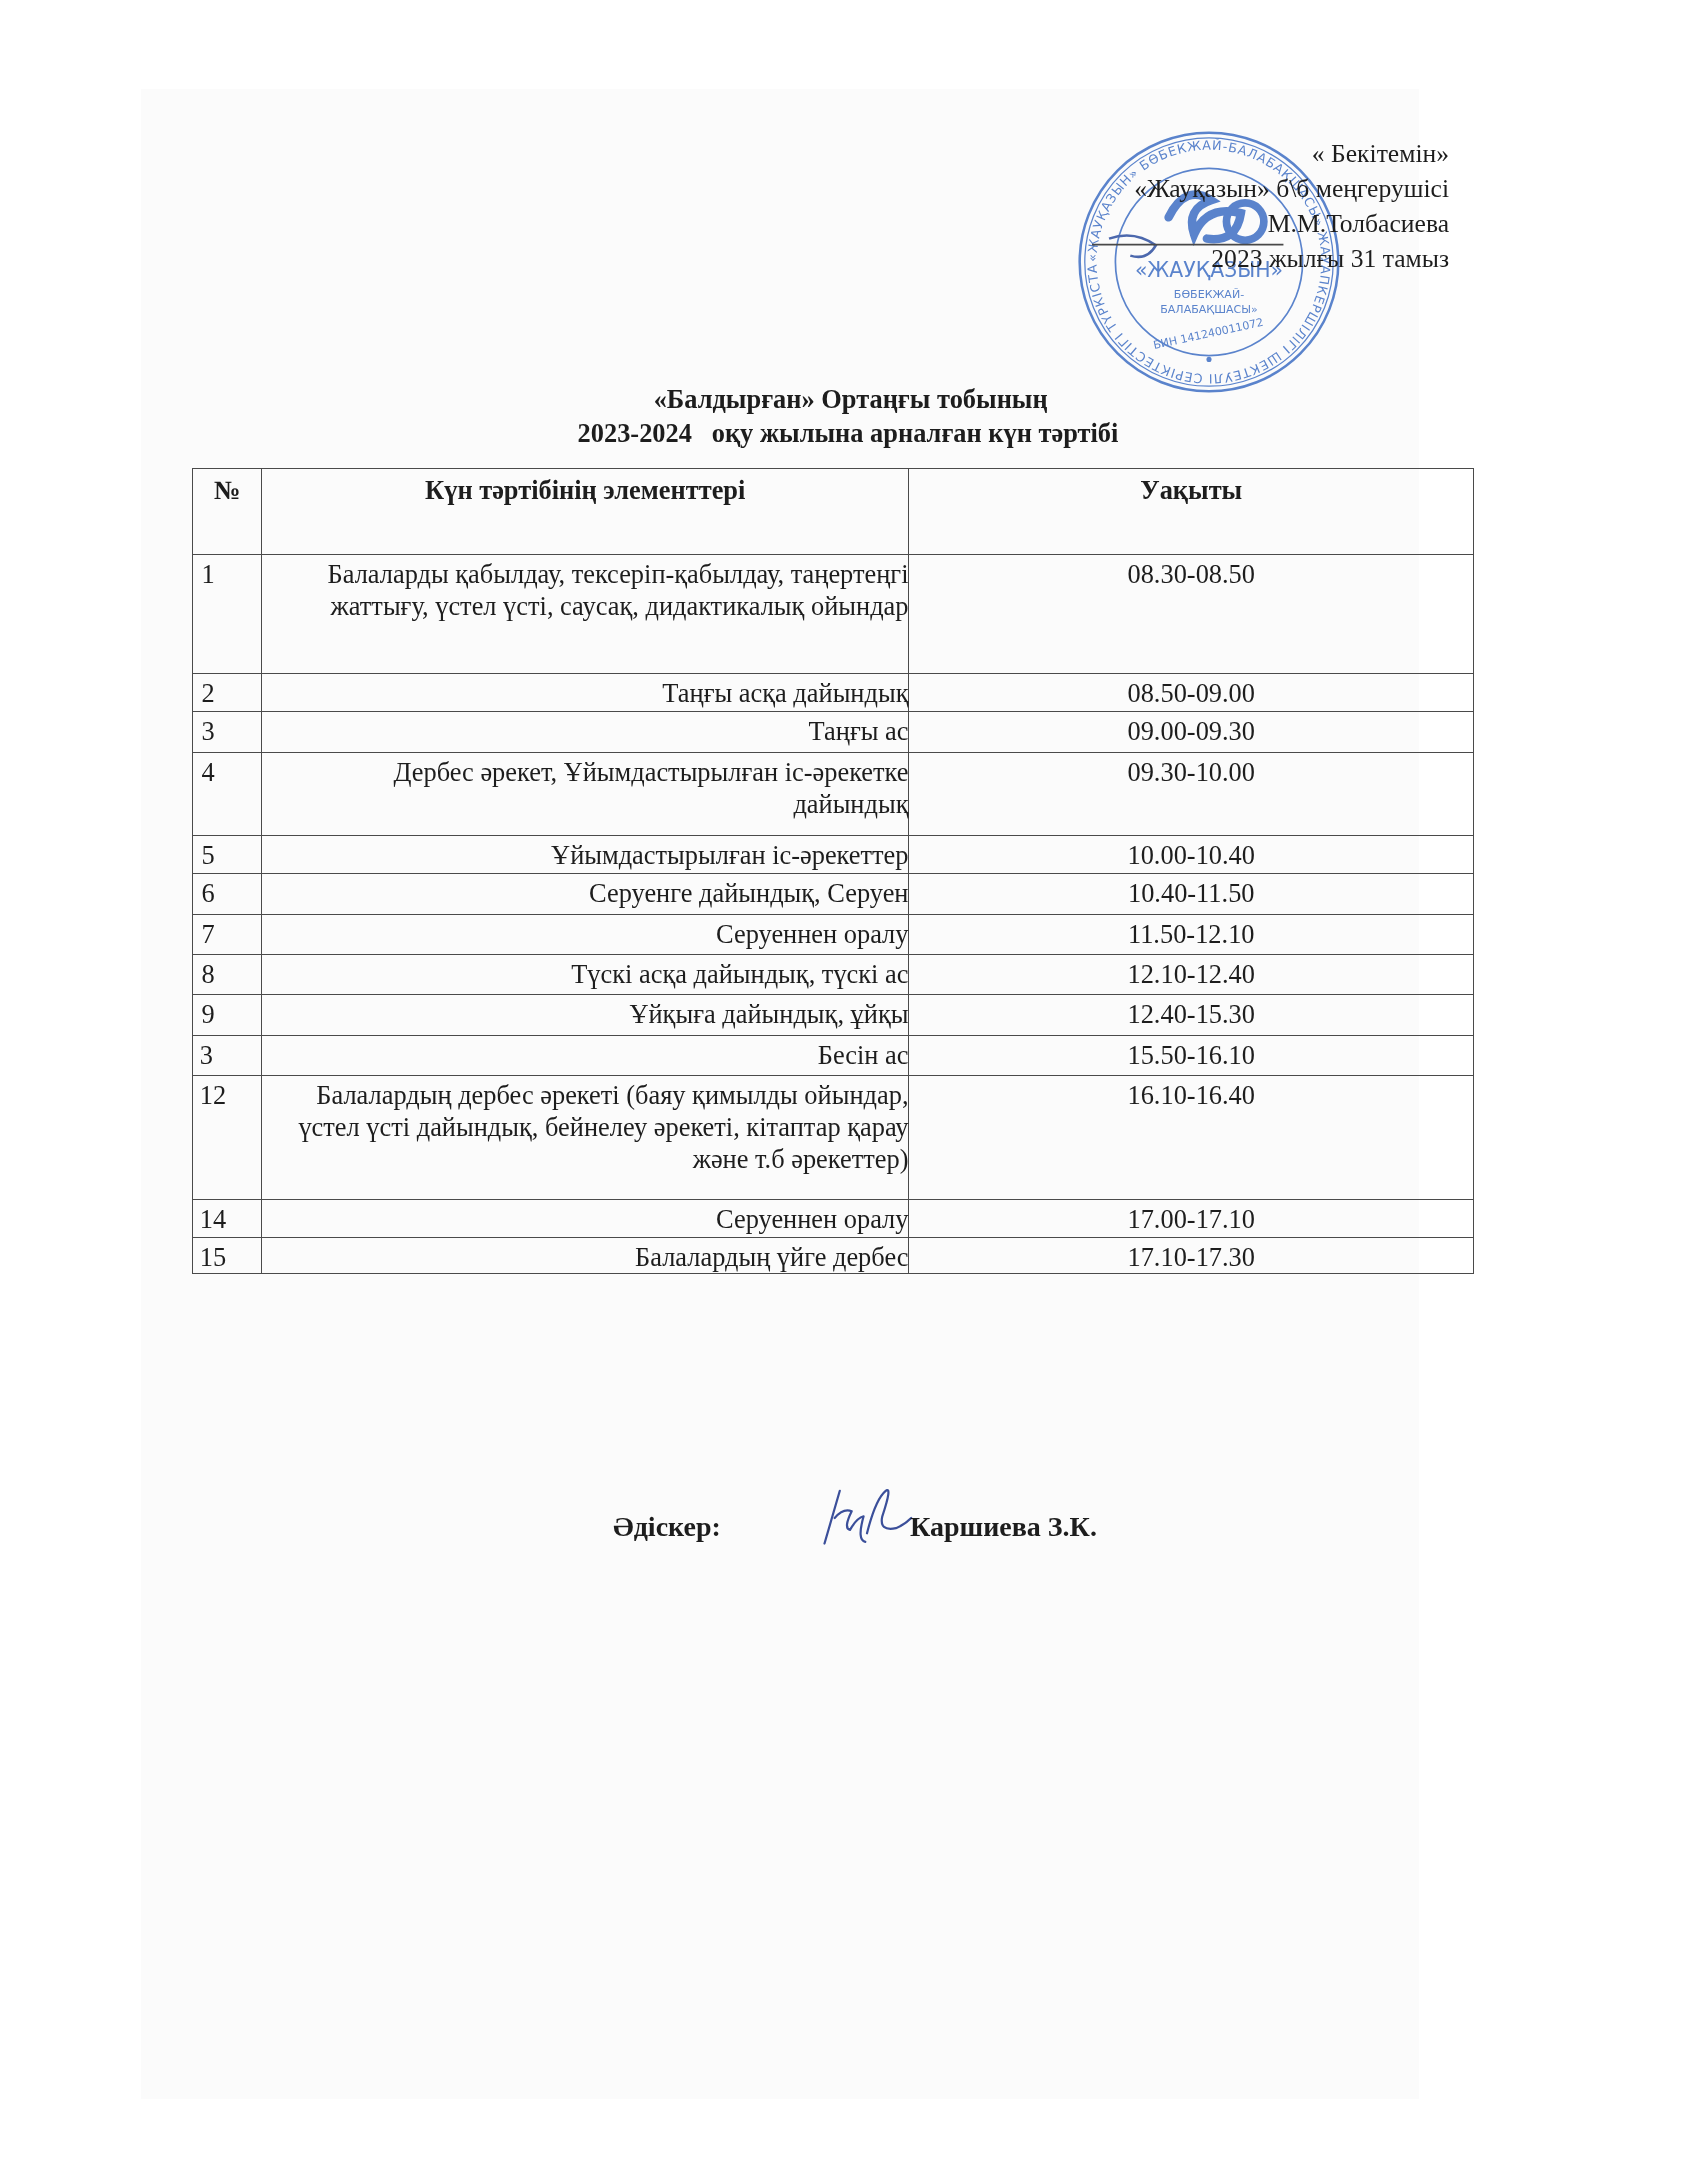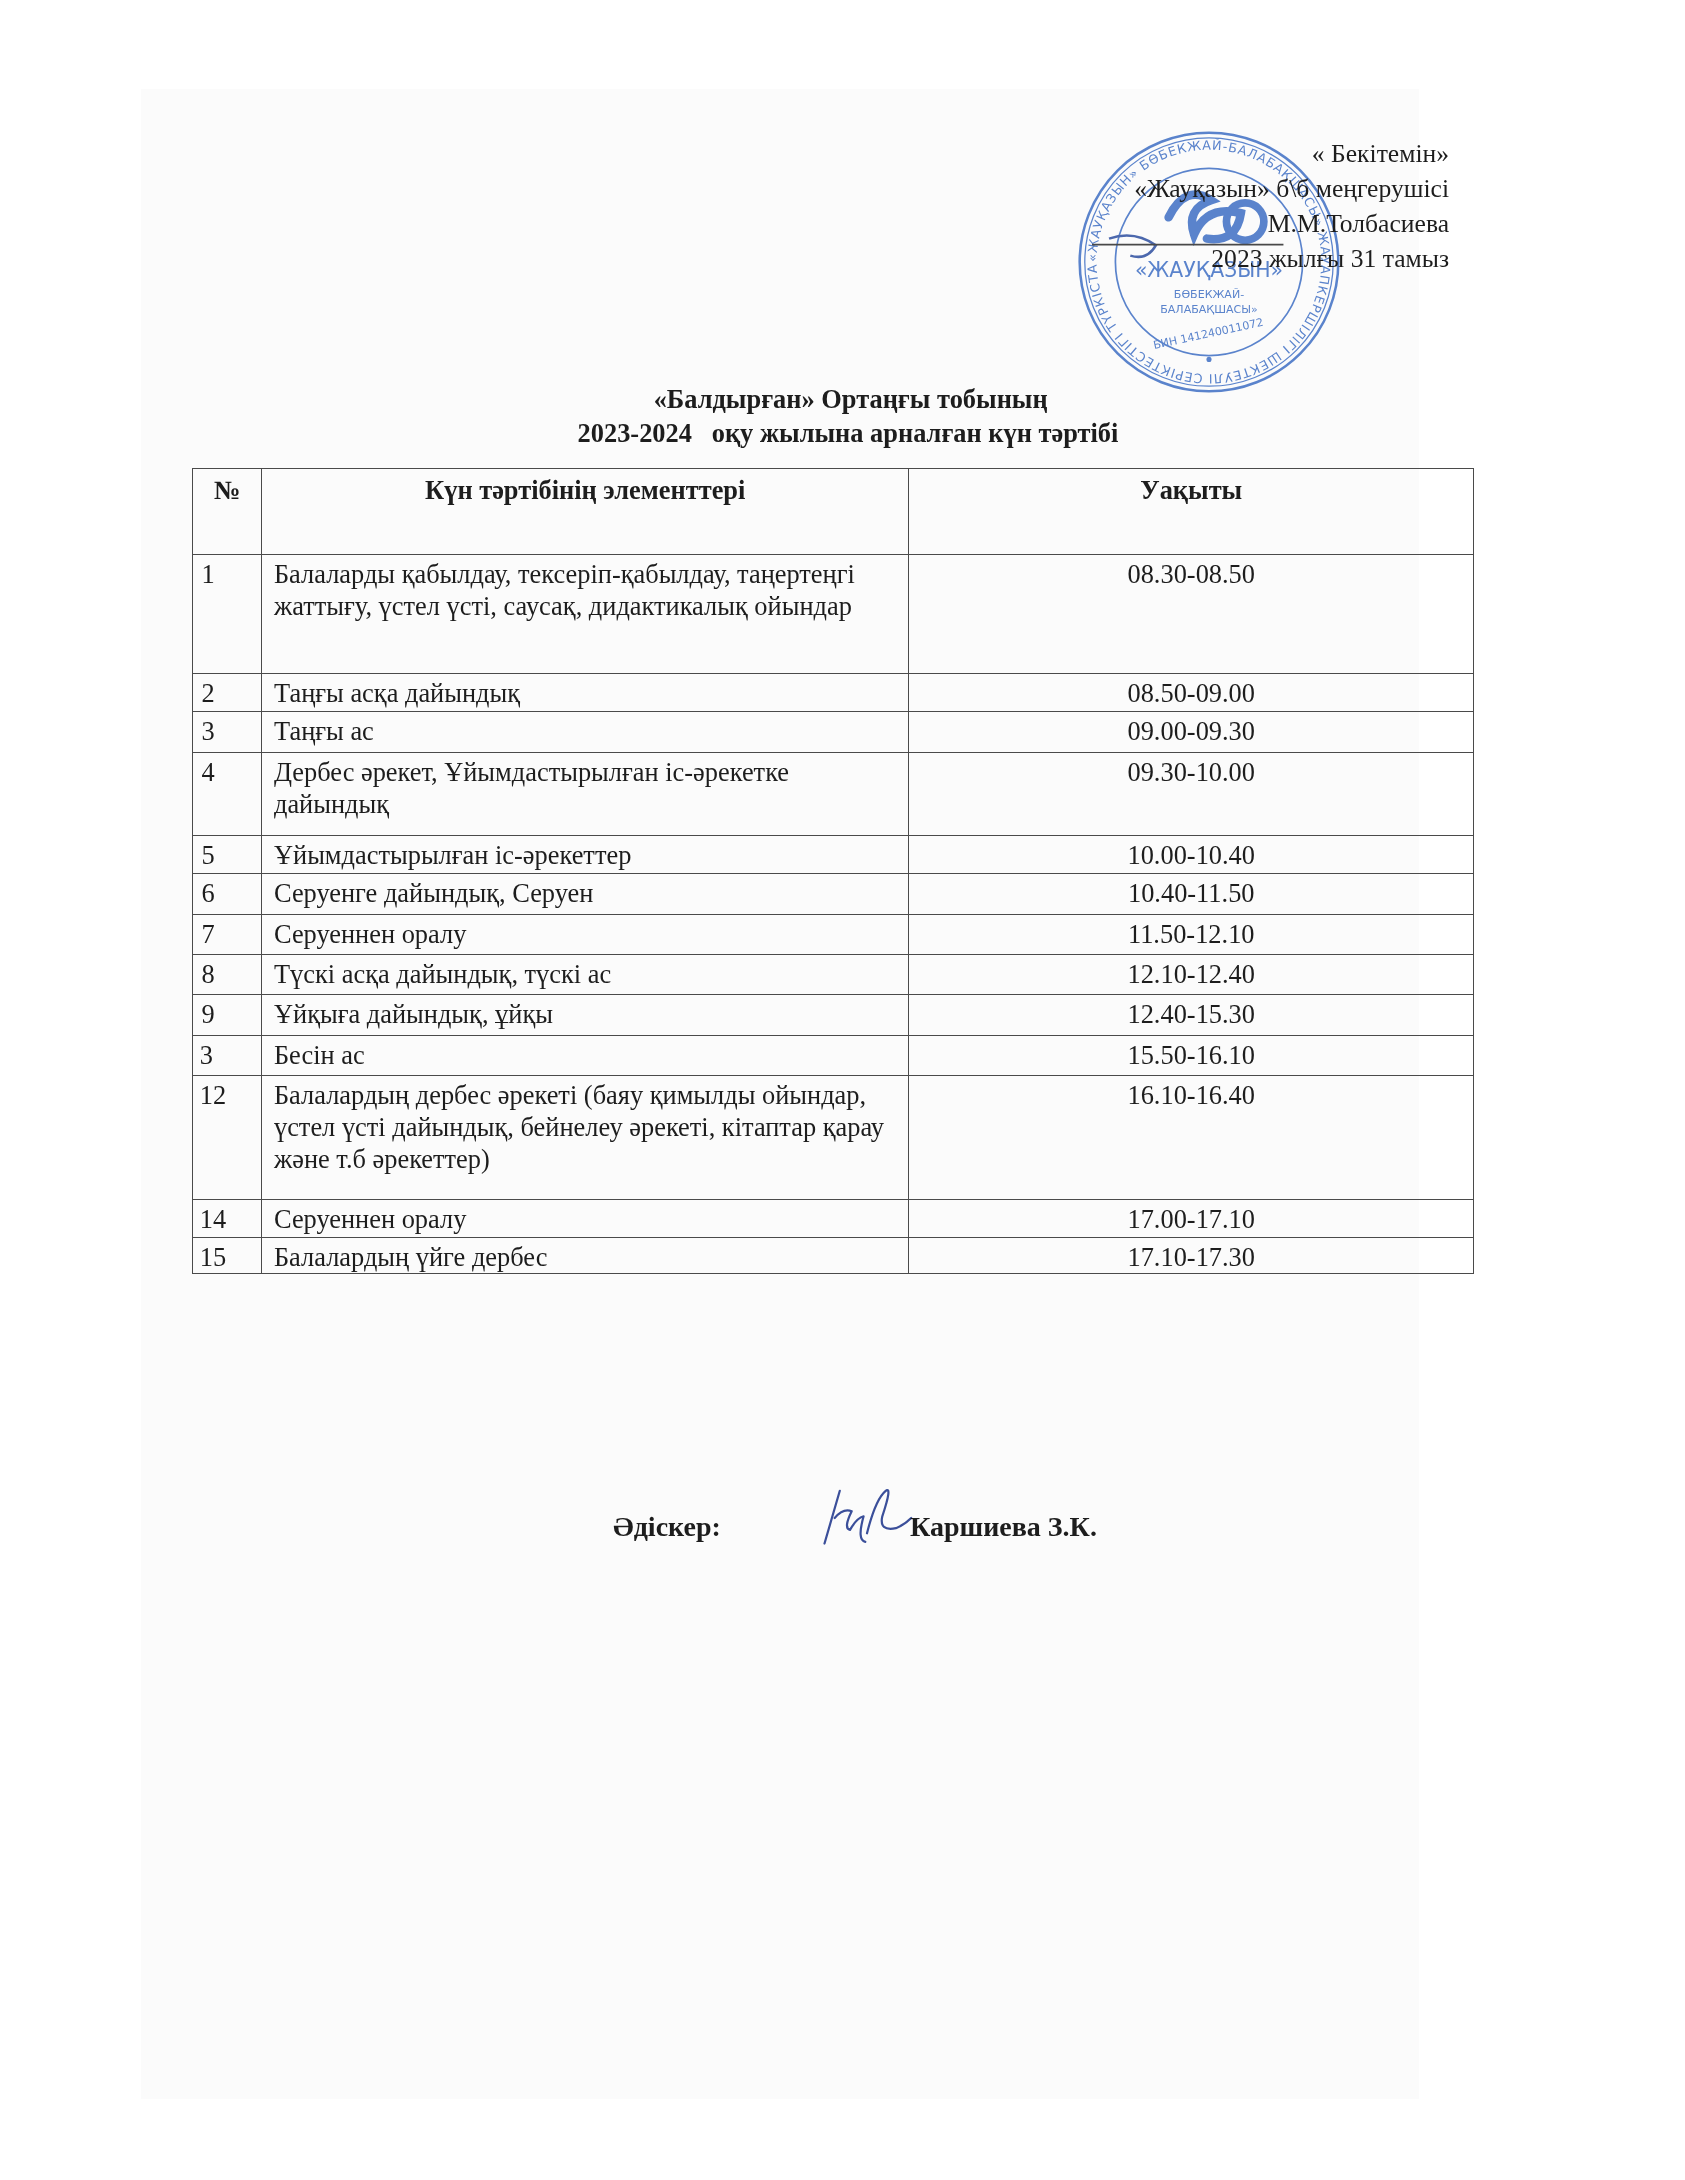--- a/index.html
+++ b/index.html
@@ -85,21 +85,21 @@
     table.schedule col.c-num { width: 69px; }
     table.schedule col.c-el { width: 648px; }
     table.schedule col.c-time { width: 565px; }
     td.num {
       text-align: left;
       padding-left: 8.5px !important;
       padding-top: 3.4px !important;
     }
     td.num.wide { padding-left: 6.8px !important; }
     td.el {
-      text-align: left;
+      text-align: right;
       padding-left: 12px !important;
       padding-top: 3.4px !important;
     }
     td.time {
       text-align: center;
       padding-top: 3.4px !important;
     }
 
     .footer-sign {
       position: absolute;

